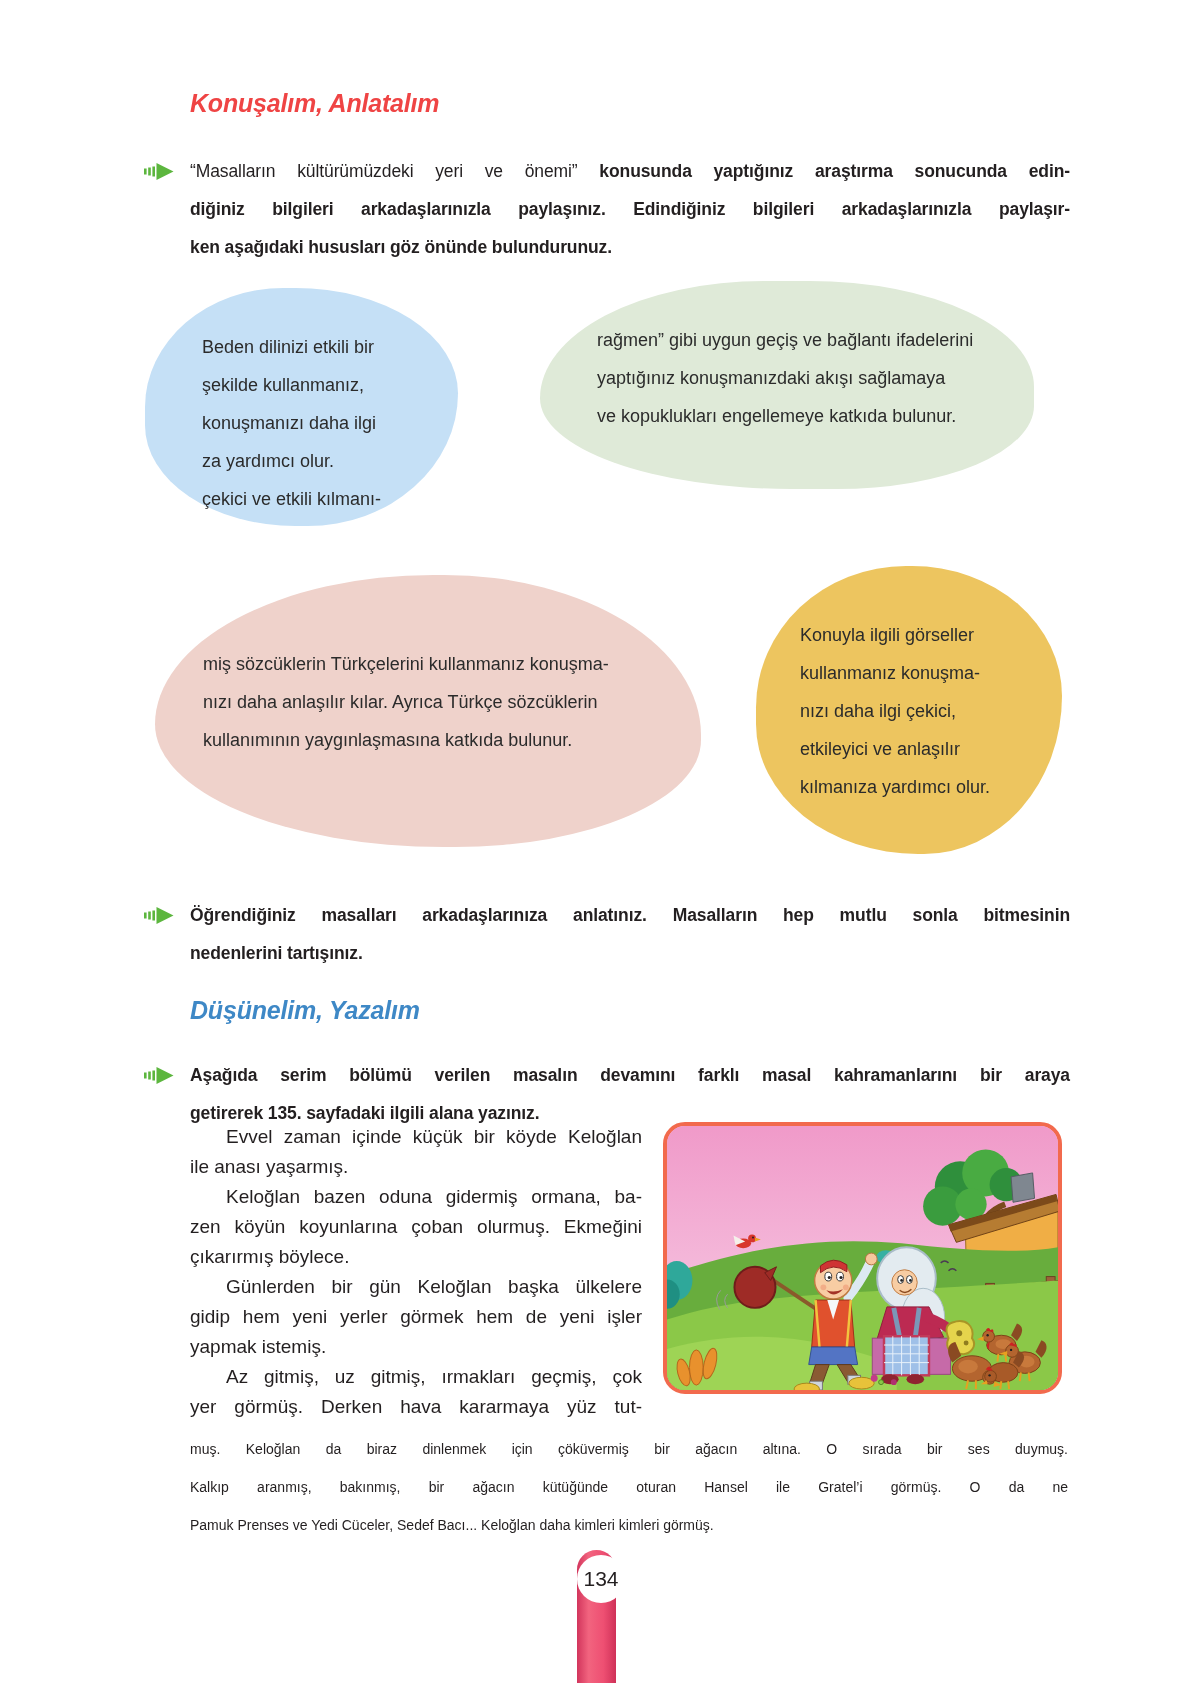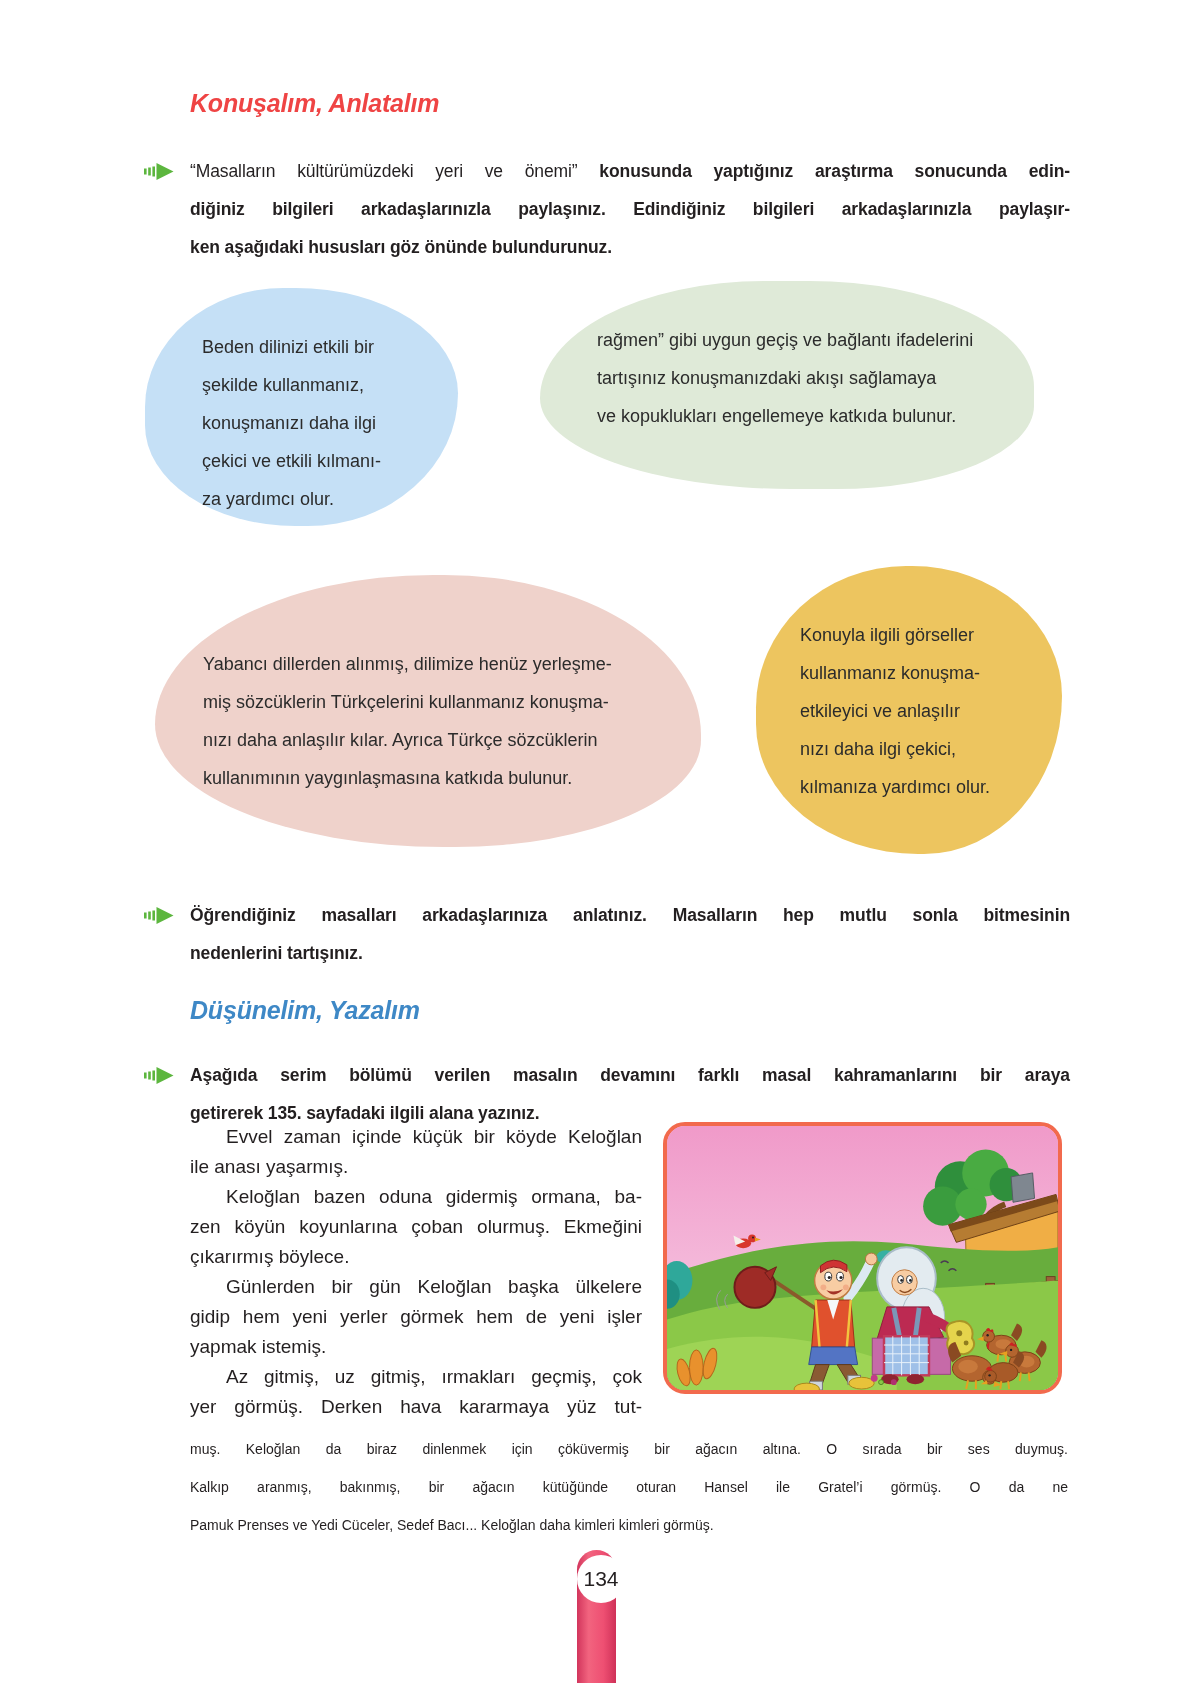--- a/index.html
+++ b/index.html
@@ -80,45 +80,44 @@
     <div class="line j"><span class="quote">“Masalların kültürümüzdeki yeri ve önemi”</span><span> konusunda yaptığınız araştırma sonucunda edin-</span></div>
     <div class="line j">diğiniz bilgileri arkadaşlarınızla paylaşınız. Edindiğiniz bilgileri arkadaşlarınızla paylaşır-</div>
     <div class="line">ken aşağıdaki hususları göz önünde bulundurunuz.</div>
   </div>
 
   <div class="bubble" id="bubble-blue">
     <div>
         <div class="line">Beden dilinizi etkili bir</div>
         <div class="line">şekilde kullanmanız,</div>
         <div class="line">konuşmanızı daha ilgi</div>
+        <div class="line">za yardımcı olur.</div>
         <div class="line">çekici ve etkili kılmanı-</div>
-        <div class="line">za yardımcı olur.</div>
       </div>
   </div>
   <div class="bubble" id="bubble-green">
     <div>
         <div class="line">rağmen” gibi uygun geçiş ve bağlantı ifadelerini</div>
-        <div class="line">tartışınız konuşmanızdaki akışı sağlamaya</div>
+        <div class="line">yaptığınız konuşmanızdaki akışı sağlamaya</div>
         <div class="line">ve kopuklukları engellemeye katkıda bulunur.</div>
       </div>
   </div>
   <div class="bubble" id="bubble-pink">
     <div>
-        <div class="line">Yabancı dillerden alınmış, dilimize henüz yerleşme-</div>
         <div class="line">miş sözcüklerin Türkçelerini kullanmanız konuşma-</div>
         <div class="line">nızı daha anlaşılır kılar. Ayrıca Türkçe sözcüklerin</div>
         <div class="line">kullanımının yaygınlaşmasına katkıda bulunur.</div>
       </div>
   </div>
   <div class="bubble" id="bubble-yellow">
     <div>
         <div class="line">Konuyla ilgili görseller</div>
         <div class="line">kullanmanız konuşma-</div>
+        <div class="line">nızı daha ilgi çekici,</div>
         <div class="line">etkileyici ve anlaşılır</div>
-        <div class="line">nızı daha ilgi çekici,</div>
         <div class="line">kılmanıza yardımcı olur.</div>
       </div>
   </div>
 
   <span class="arrow-icon" style="top:907px">
     <svg viewBox="0 0 30 17" fill="#5cb63e">
       <rect x="0" y="5.5" width="2.6" height="6"></rect>
         <rect x="4.2" y="4.5" width="2.6" height="8"></rect>
       <rect x="8.4" y="3.5" width="2.6" height="10"></rect>
         <polygon points="12.5,0 29.5,8.5 12.5,17"></polygon>

